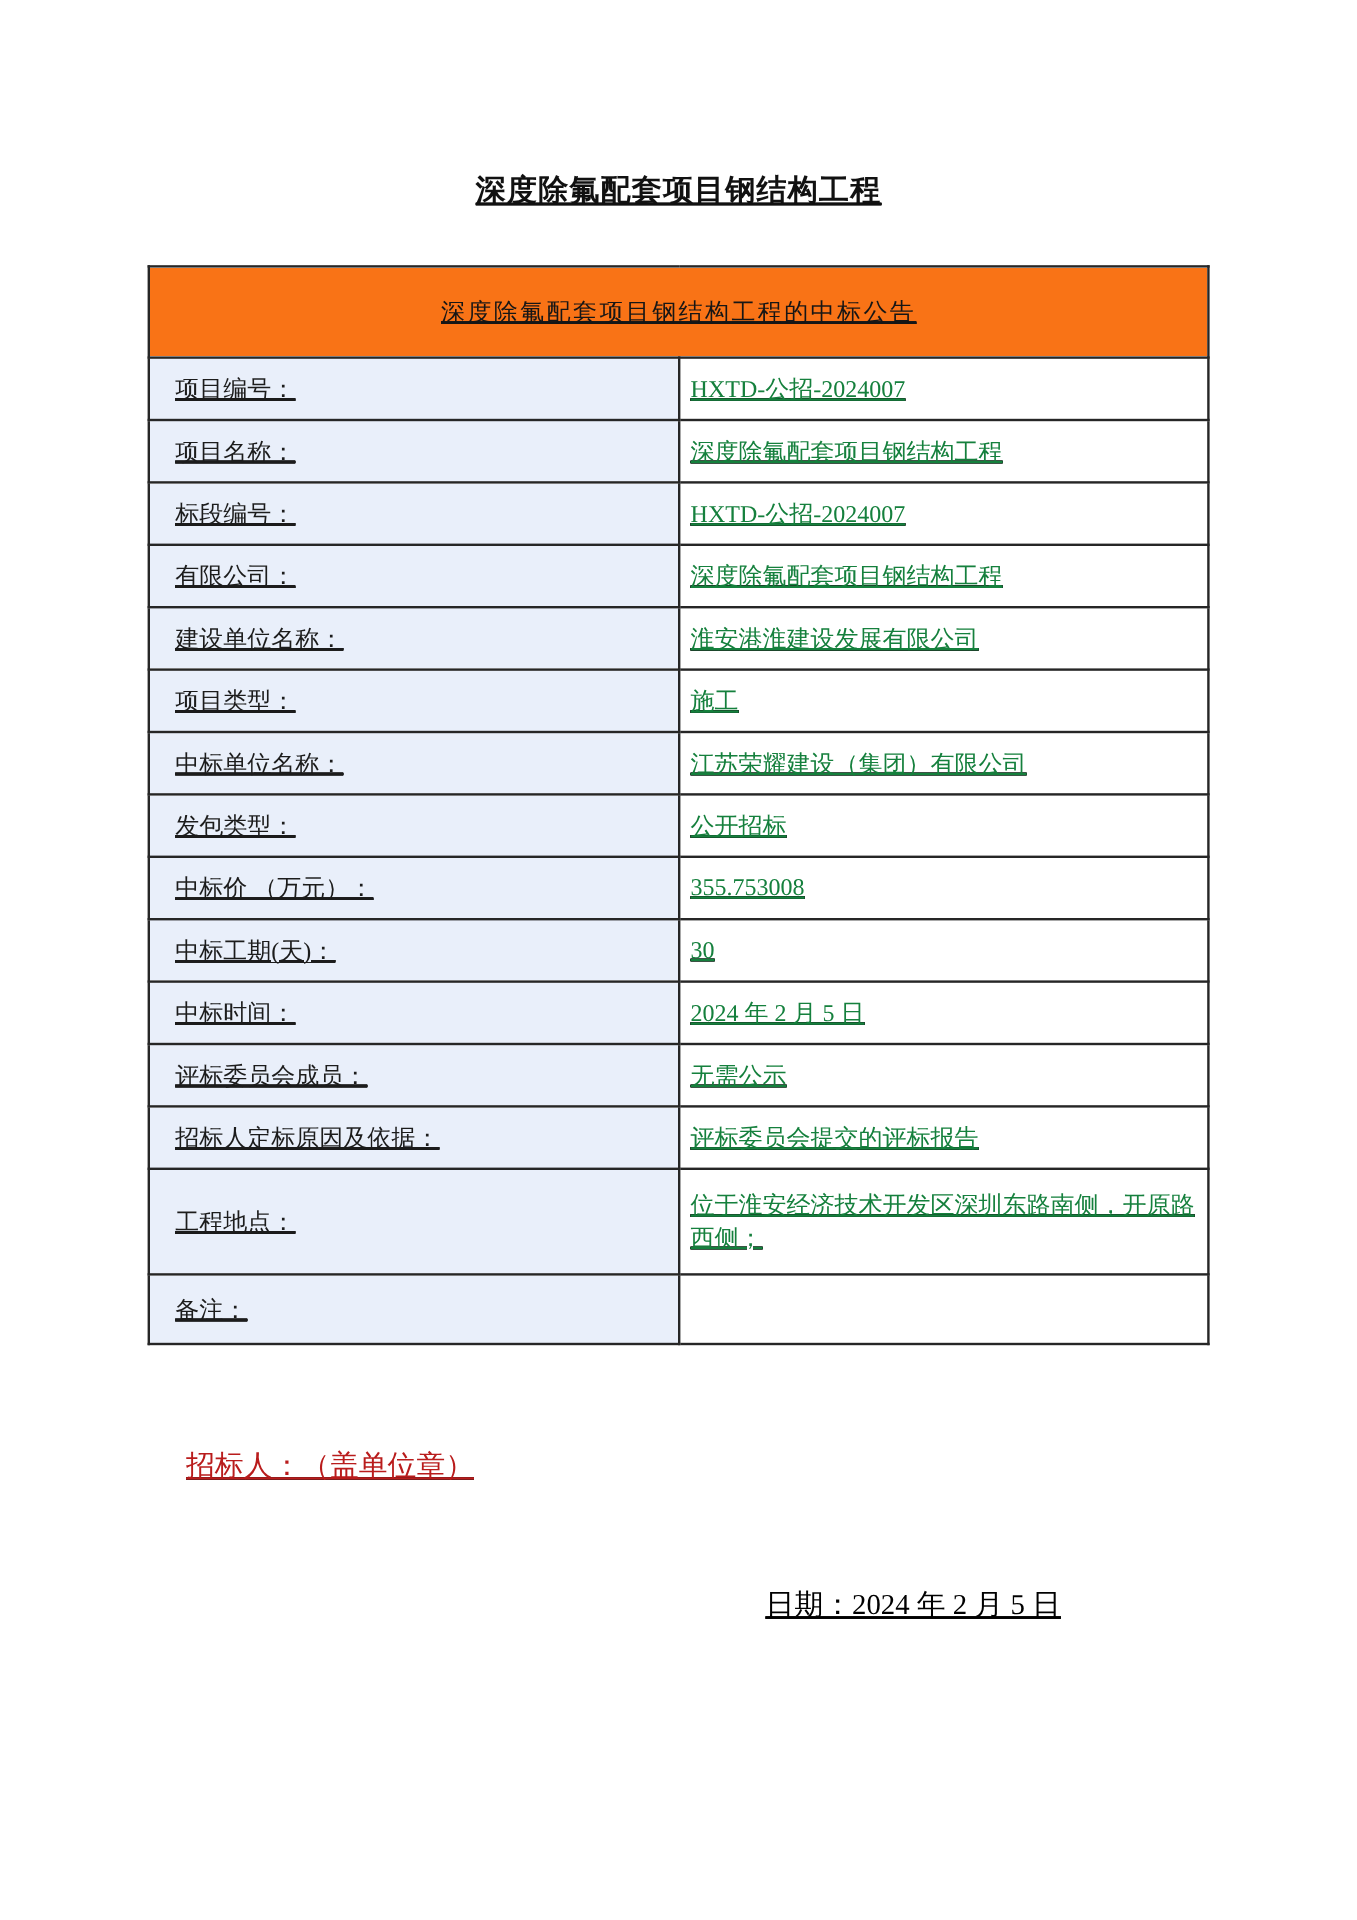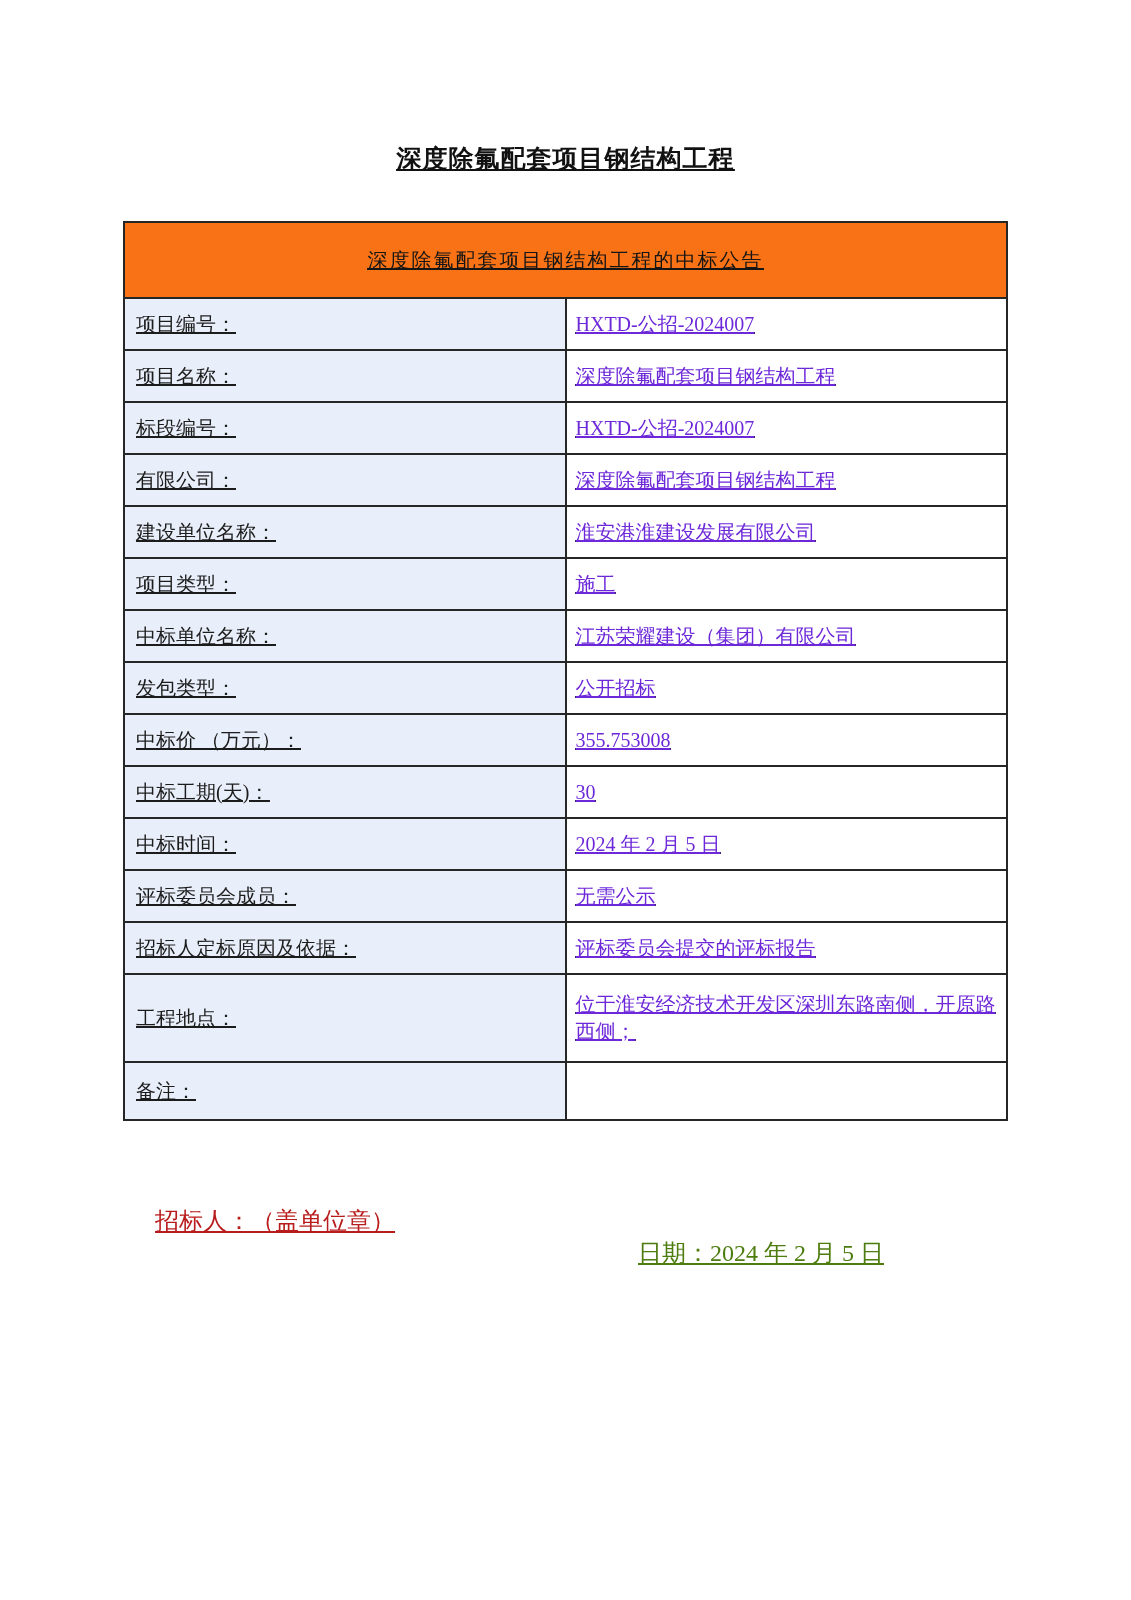--- a/index.html
+++ b/index.html
@@ -47,42 +47,43 @@
     height: 76px;
     text-align: center;
     font-size: 28px;
     letter-spacing: 2px;
     background: #f97316;
     color: #161616;
   }
   td.label-cell {
     width: 317px;
     background: #e9effa;
-    padding-left: 11px;
+    padding-left: 21px;
     color: #1c1c1c;
   }
   td.value-cell {
     width: 568px;
     background: #ffffff;
     padding-left: 9px;
-    color: #6d28d9;
+    color: #15803d;
   }
   tr.row-normal td { height: 52px; }
   tr.row-site td { height: 88px; }
   tr.row-note td { height: 58px; }
   .footer-bidder {
     margin-top: 84px;
     padding-left: 32px;
     font-size: 24px;
     color: #b91c1c;
   }
   .footer-date {
+    margin-top: 84px;
     padding-left: 515px;
     font-size: 24px;
-    color: #4d7c0f;
+    color: #000000;
   }
 </style>
 </head>
 <body>
 
 <div class="page">
   <div class="content">
 
     <div class="doc-title">深度除氟配套项目钢结构工程</div>
 

